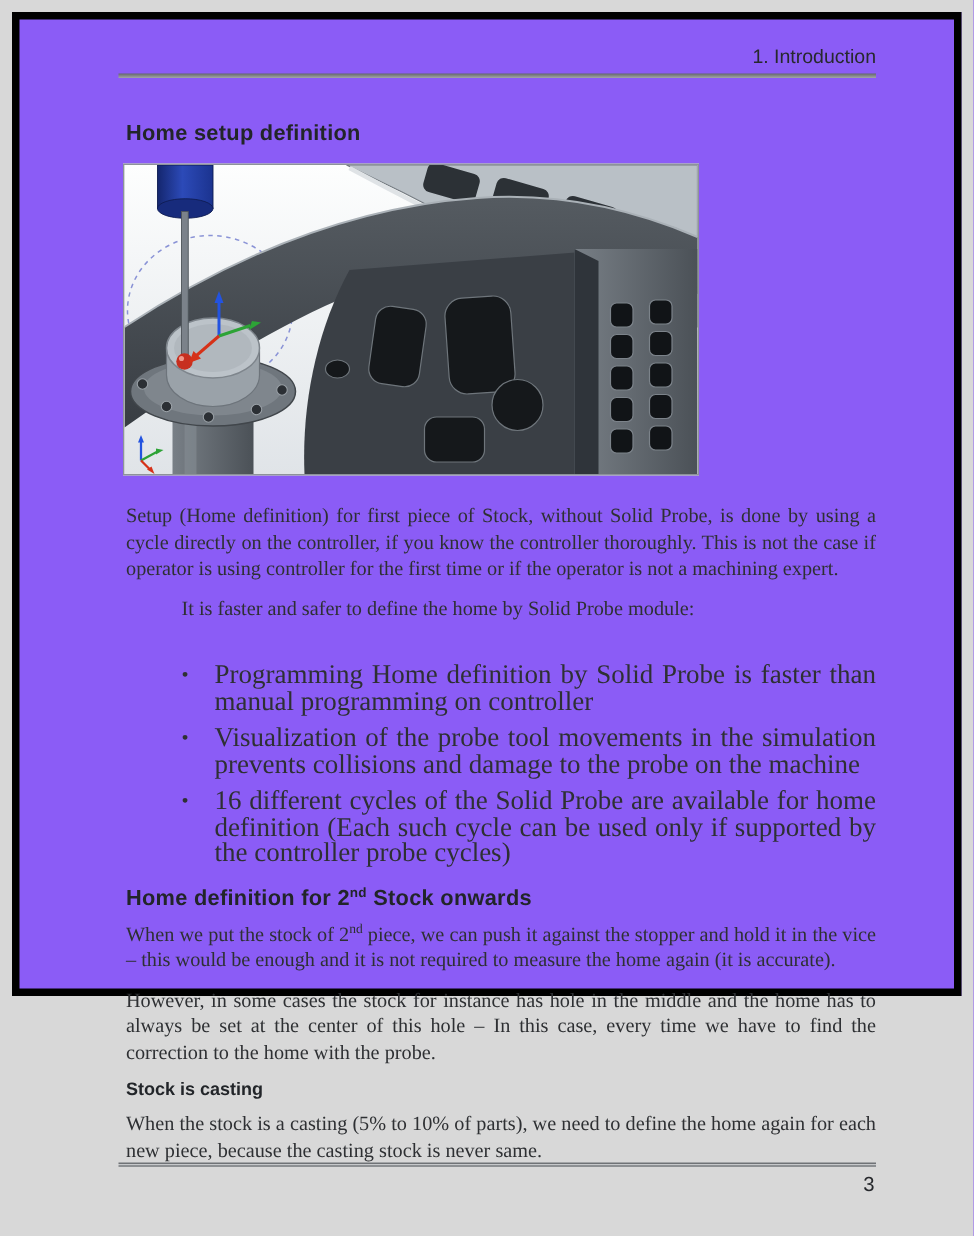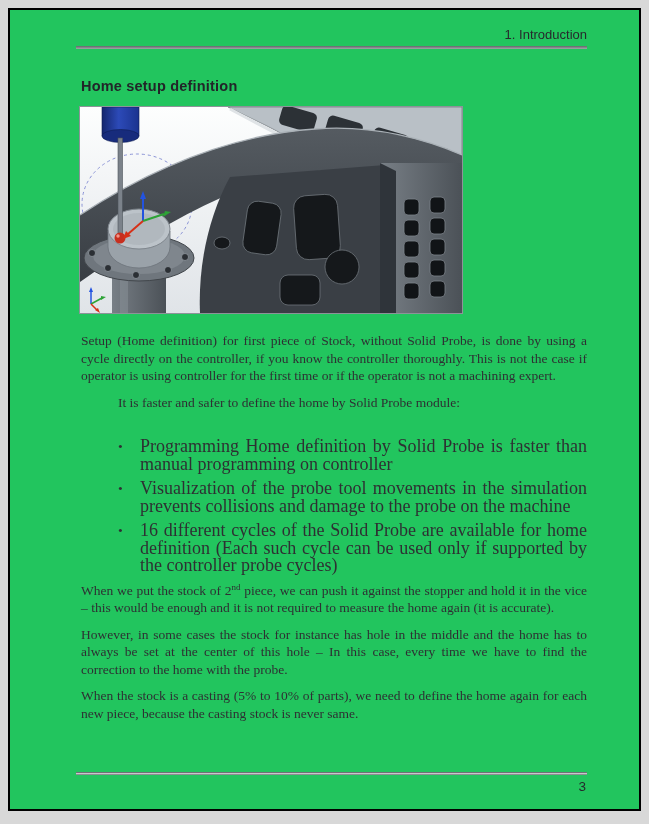--- a/index.html
+++ b/index.html
@@ -5,23 +5,23 @@
   html, body { margin:0; padding:0; }
   body {
     width:649px; height:824px;
     background:#d8d8d8;
     position:relative;
     overflow:hidden;
     font-family:"Liberation Serif", serif;
   }
   .page {
     position:absolute; left:8px; top:8px;
-    width:633px; height:803px;
-    background:#22c55e;
-    border:2px solid #000000;
+    width:633px; height:656px;
+    background:#8b5cf6;
+    border:5px solid #000000;
     box-sizing:border-box;
   }
   .content {
     padding:17px 52px 0 71px;
   }
   .doc-header {
     text-align:right;
     font-family:"Liberation Sans", sans-serif;
     font-size:13px; font-weight:500;
     color:#27292d;
@@ -225,25 +225,27 @@
     </div>
     <div class="bullet">
       <span class="mark">•</span>
       <span class="txt">Visualization of the probe tool movements in the simulation prevents collisions and damage to the probe on the machine</span>
     </div>
     <div class="bullet">
       <span class="mark">•</span>
       <span class="txt">16 different cycles of the Solid Probe are available for home definition (Each such cycle can be used only if supported by the controller probe cycles)</span>
     </div>
 
+    <h2><span>Home definition for 2</span><sup class="ord">nd</sup><span> Stock onwards</span></h2>
 
     <p><span>When we put the stock of 2</span><sup class="ord">nd</sup><span> piece, we can push it against the stopper and hold it in the vice – this would be enough and it is not required to measure the home again (it is accurate).</span></p>
 
     <p>However, in some cases the stock for instance has hole in the middle and the home has to always be set at the center of this hole – In this case, every time we have to find the correction to the home with the probe.</p>
 
+    <h3>Stock is casting</h3>
 
     <p>When the stock is a casting (5% to 10% of parts), we need to define the home again for each new piece, because the casting stock is never same.</p>
 
   </div>
 
   <div class="footer-rule"></div>
   <div class="page-num">3</div>
 </div>
 
 </body></html>

